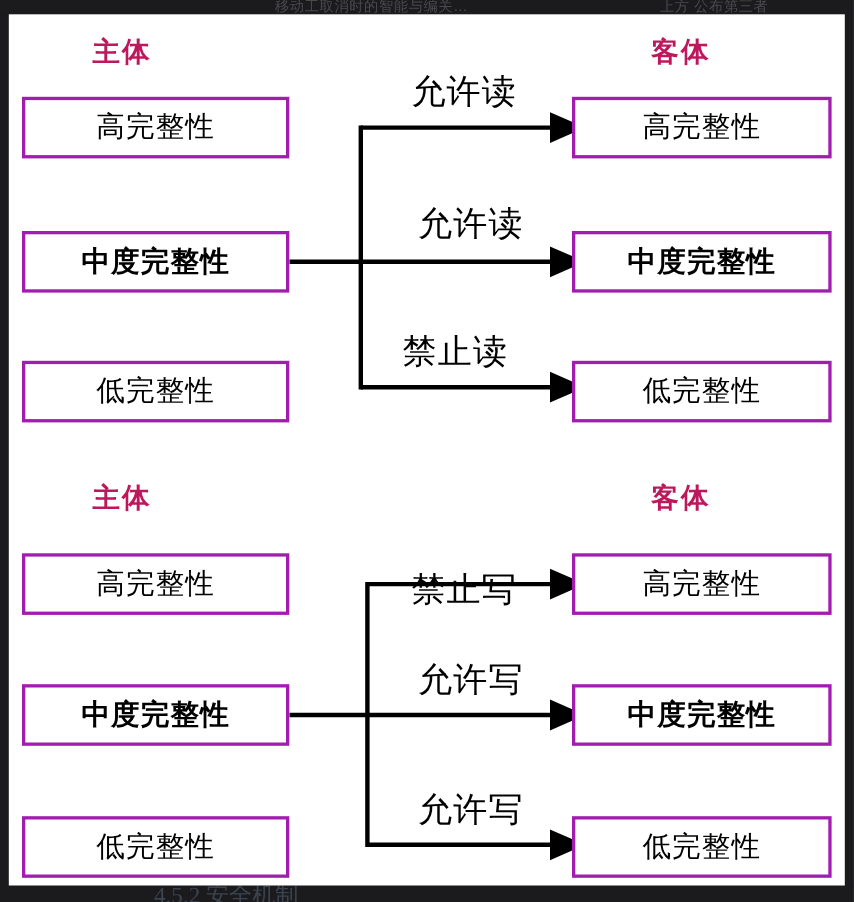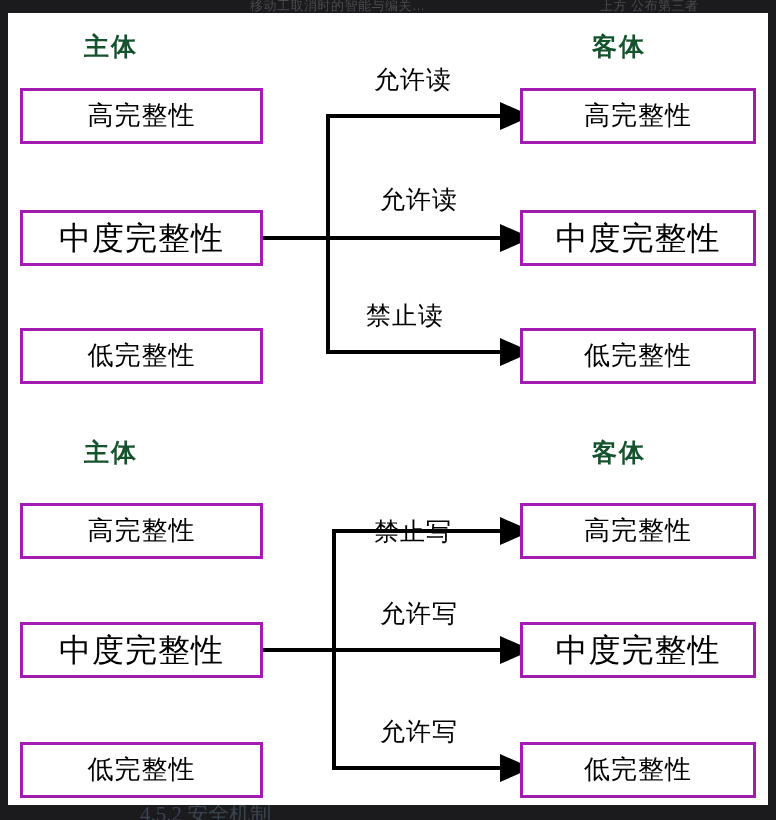--- a/index.html
+++ b/index.html
@@ -75,35 +75,35 @@
     background: #ffffff;
     display: flex;
     align-items: center;
     justify-content: center;
     color: #000000;
     font-size: 26px;
     line-height: 1;
     letter-spacing: 1px;
     white-space: nowrap;
   }
-  .node.wide { font-size: 32px; }
+  .node.wide { font-size: 26px; font-weight: bold; }
 
   .col-title {
     position: absolute;
-    color: #14532d;
+    color: #be185d;
     font-size: 25px;
     font-weight: bold;
     white-space: nowrap;
     letter-spacing: 2px;
   }
 
   .edge-label {
     position: absolute;
     color: #000000;
-    font-size: 25px;
+    font-size: 31px;
     white-space: nowrap;
     letter-spacing: 1px;
   }
 
   svg.wires {
     position: absolute;
     left: 0; top: 0;
     width: 760px; height: 792px;
     pointer-events: none;
   }

